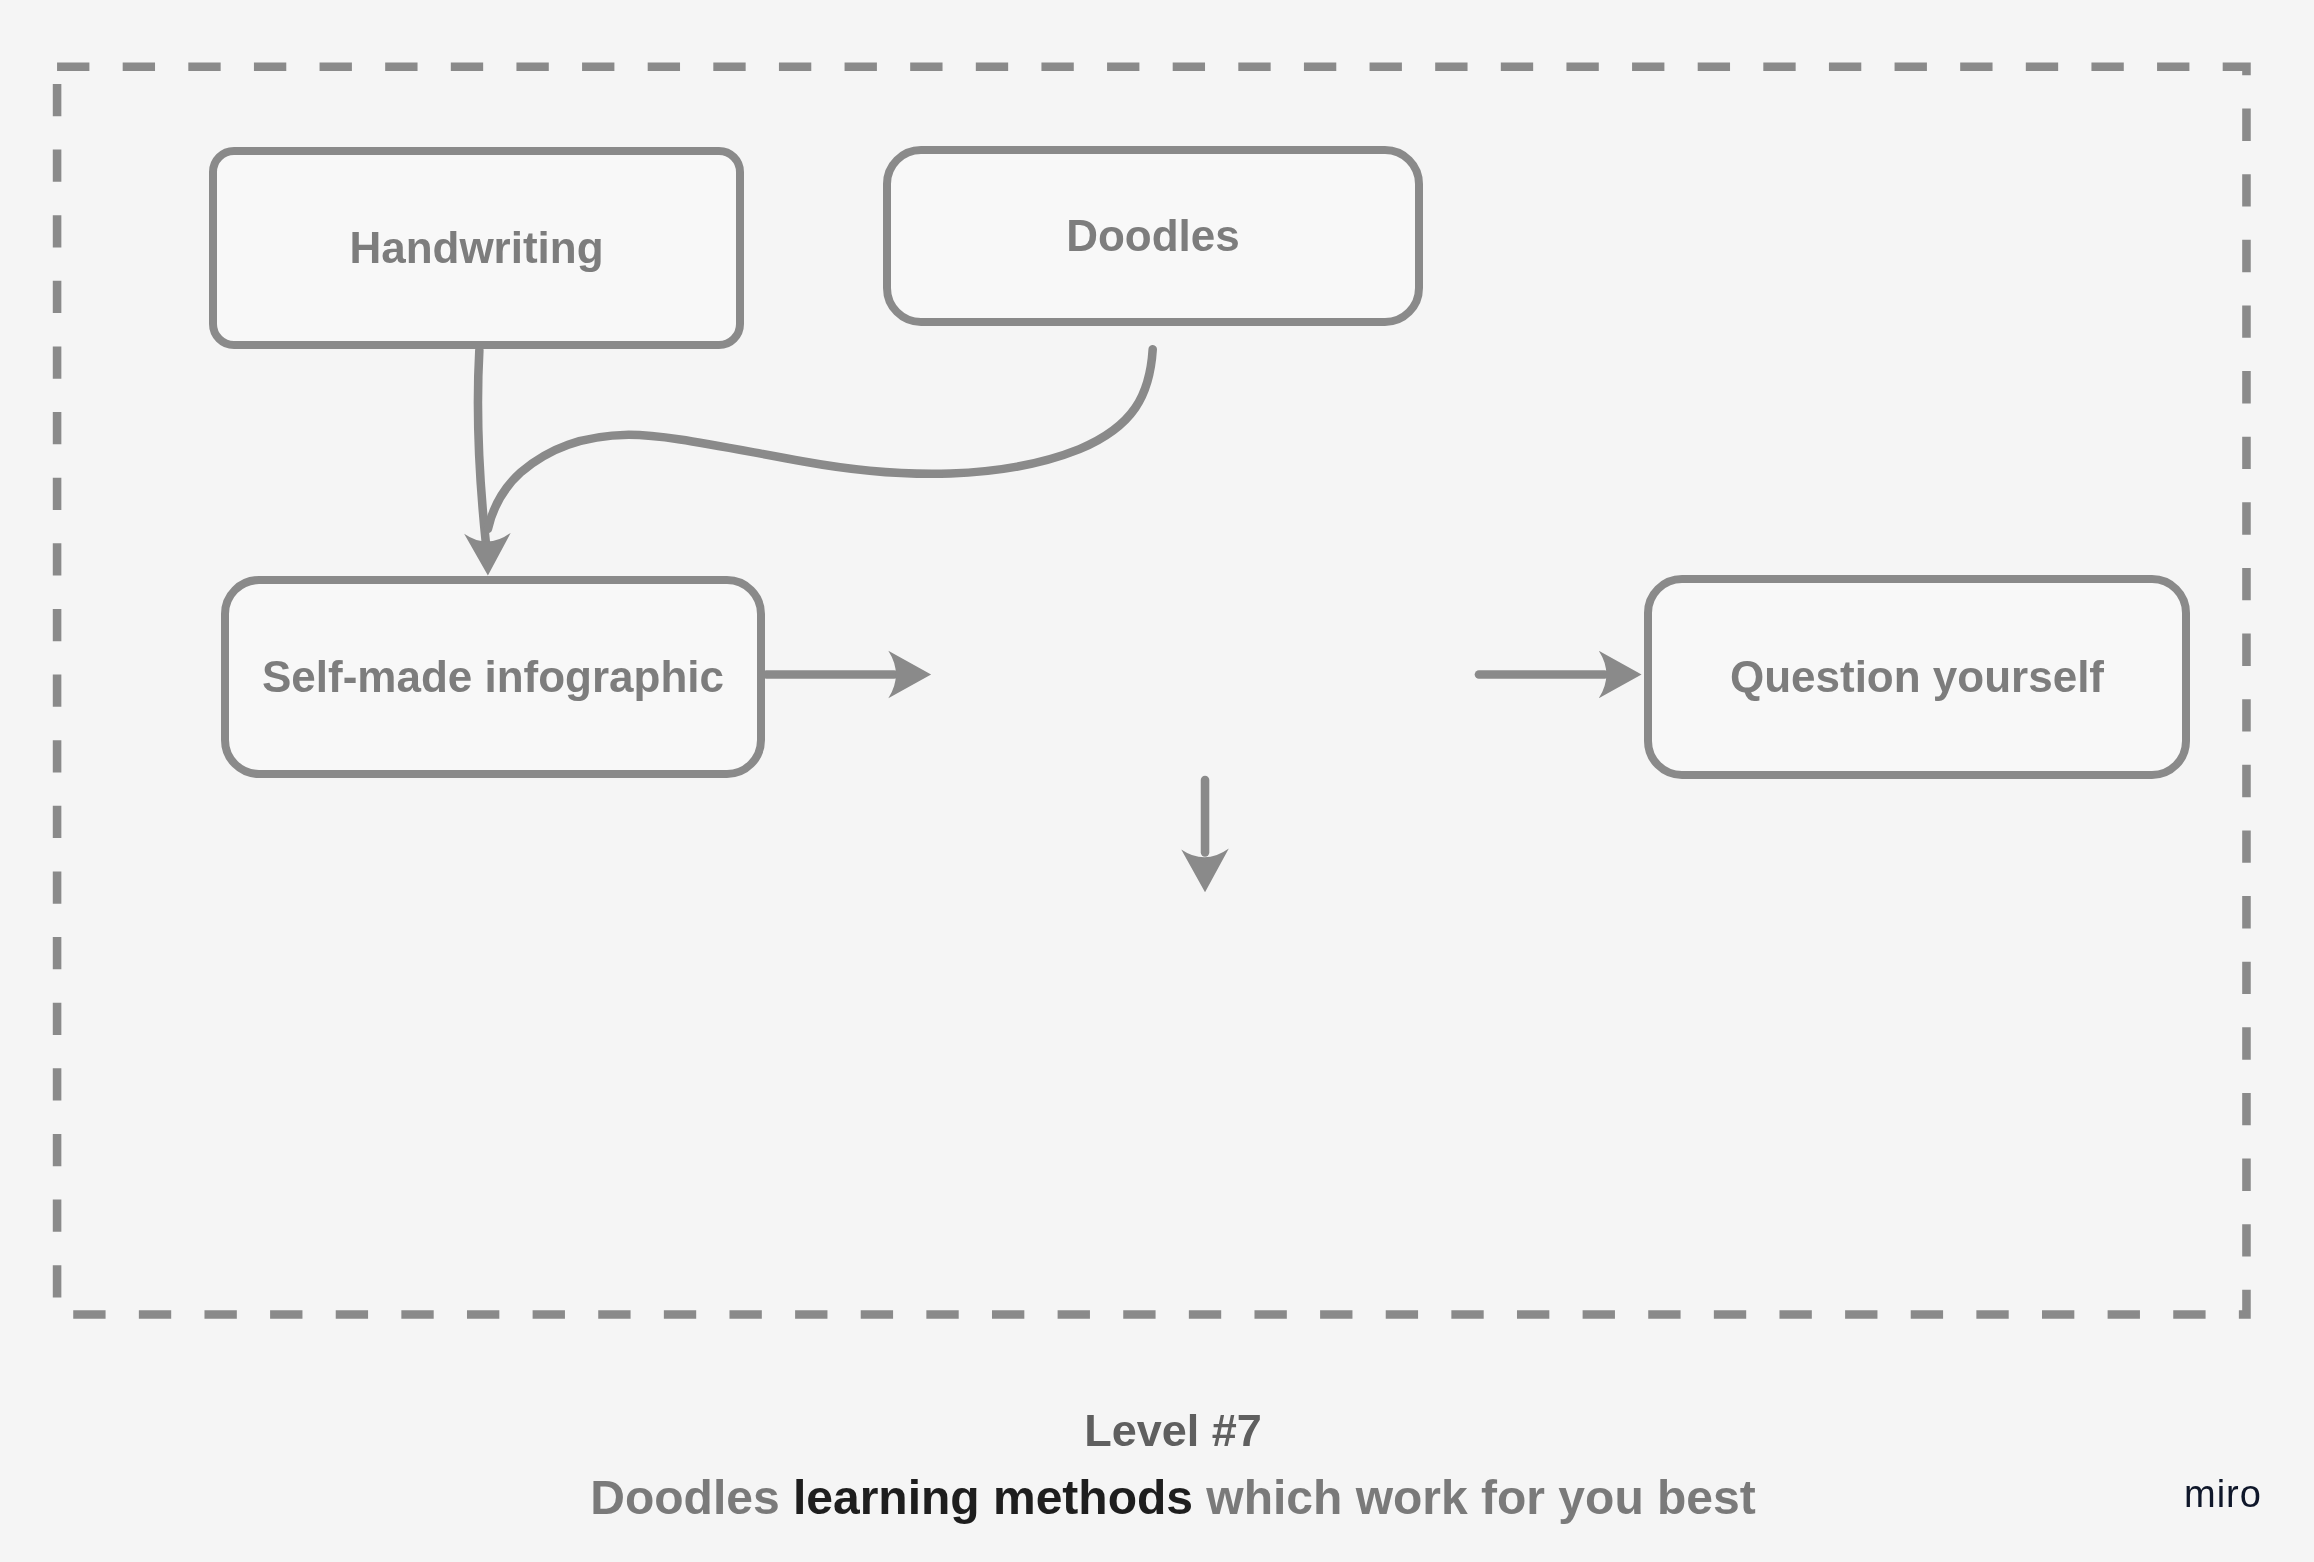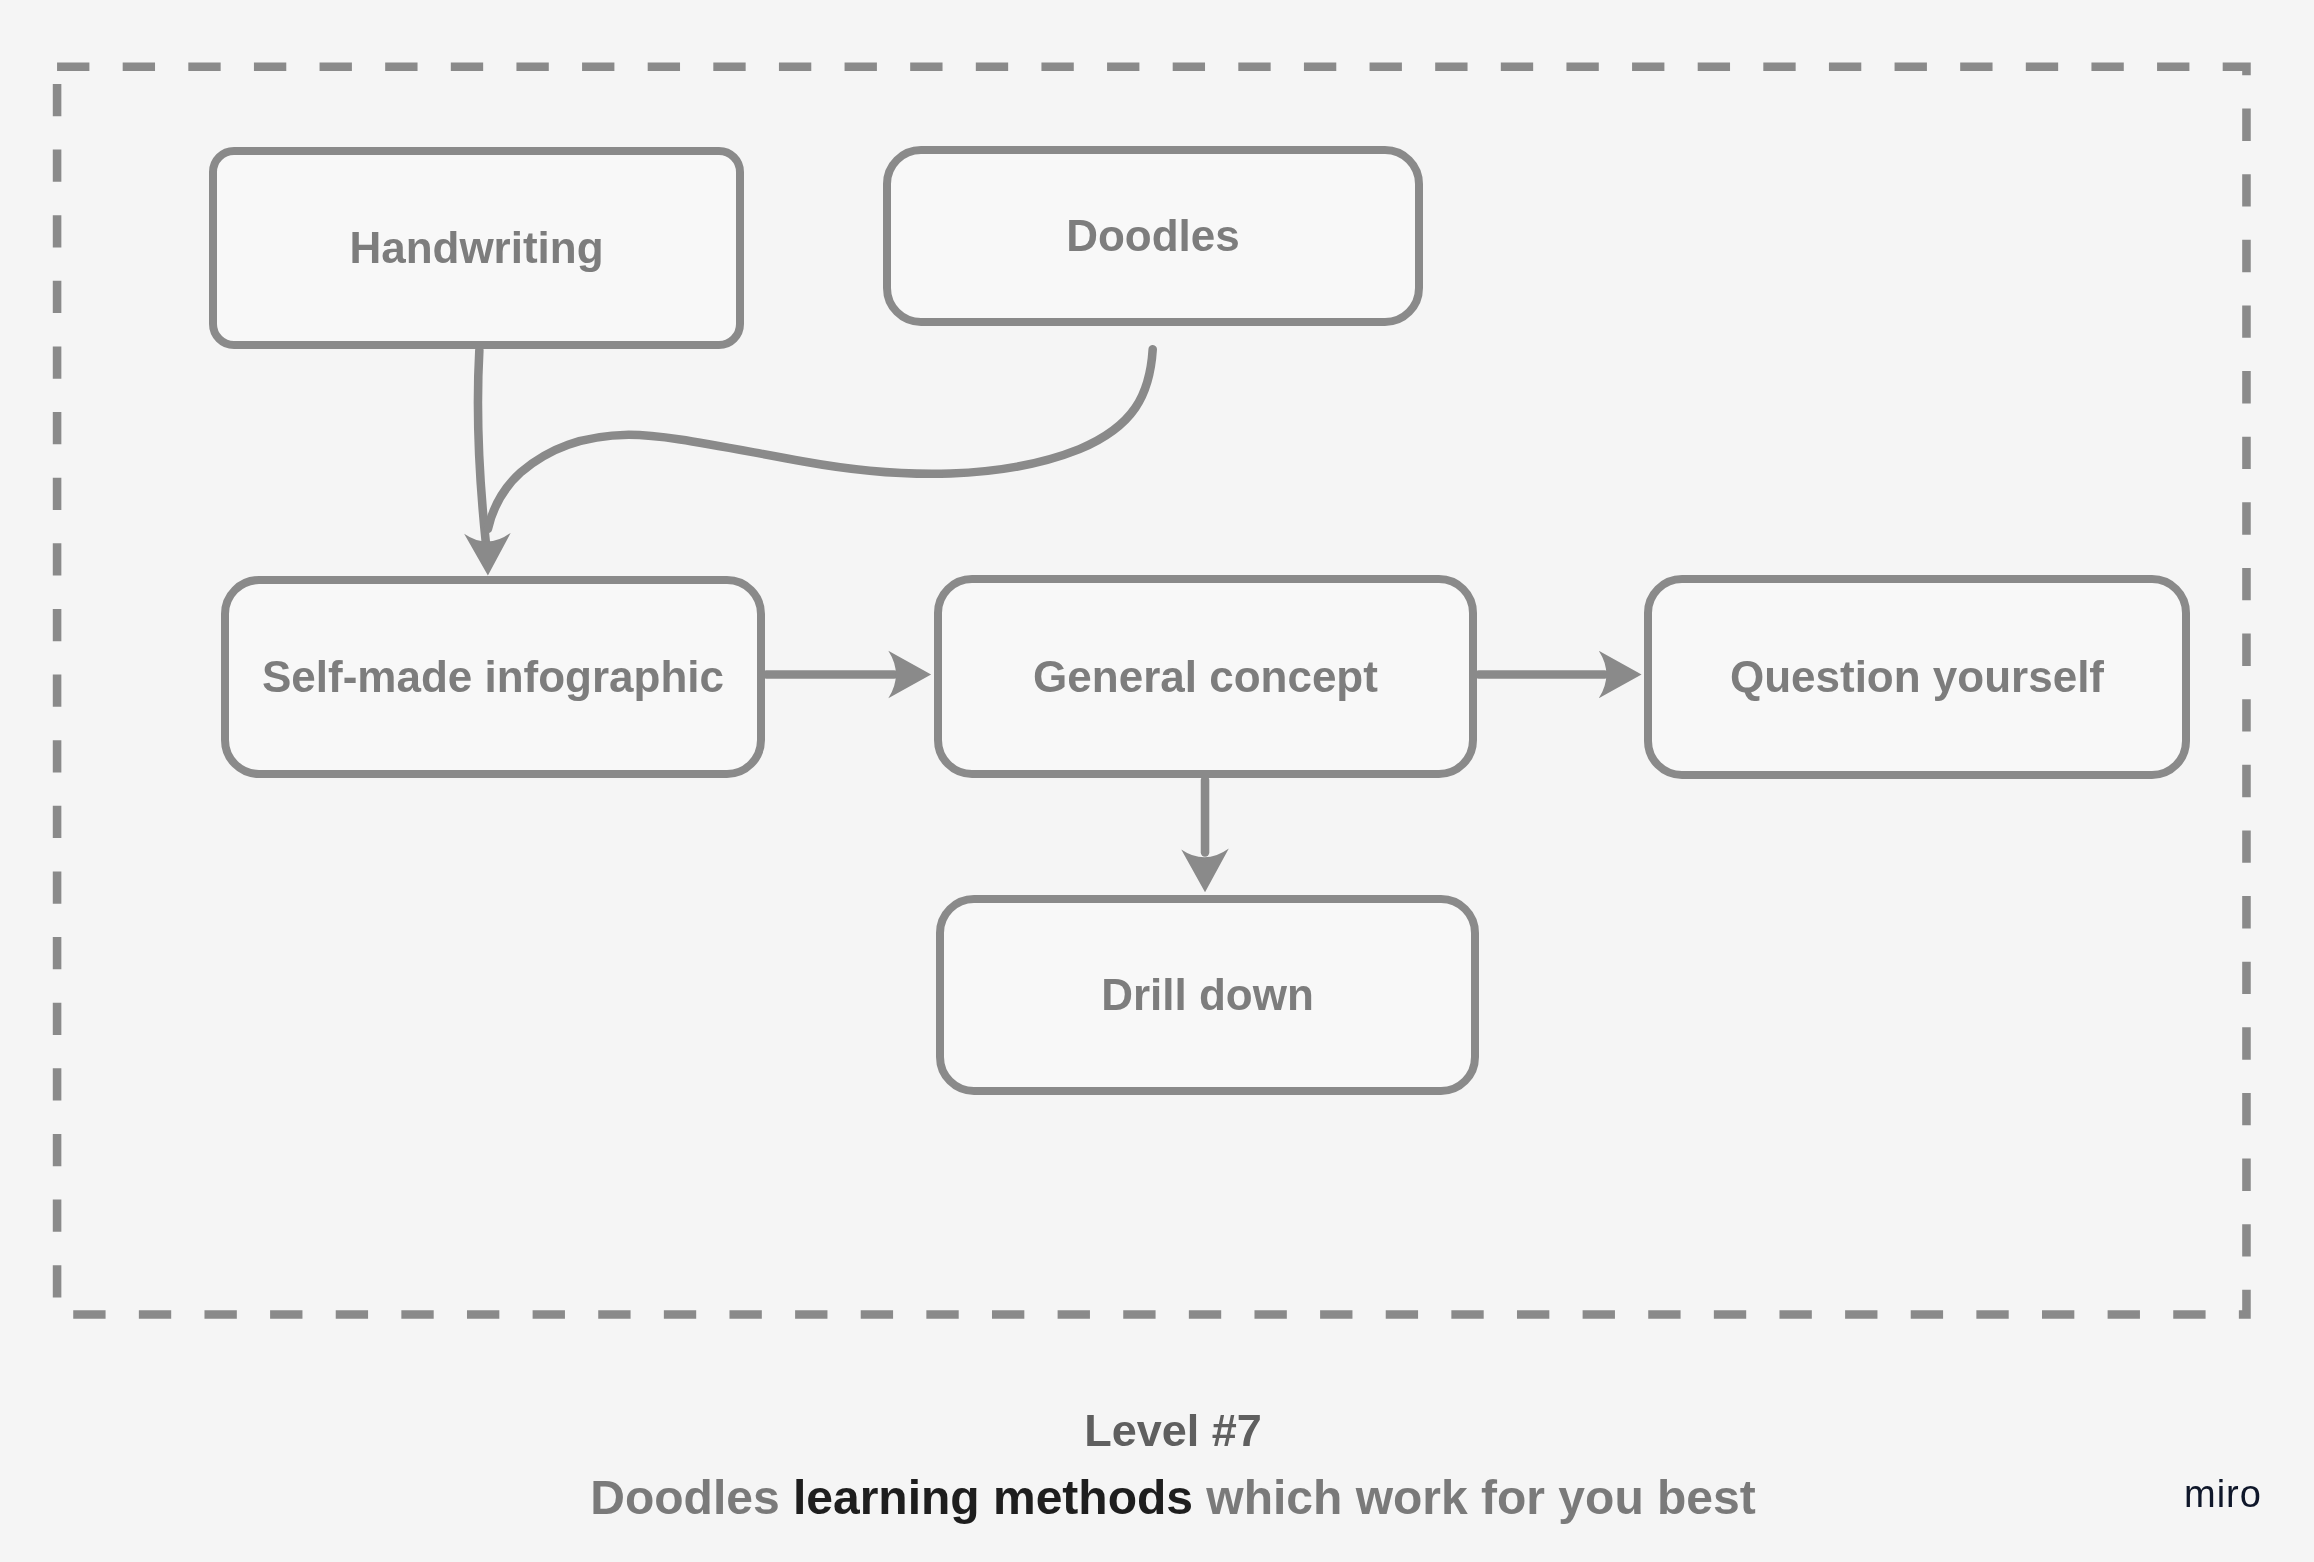--- a/index.html
+++ b/index.html
@@ -121,31 +121,25 @@
   </div>
 
   <div class="node" style="left:883px; top:146px; width:540px; height:180px;">
     <span class="node-label">Doodles</span>
   </div>
 
   <div class="node" style="left:221px; top:576px; width:544px; height:202px;">
     <span class="node-label">Self-made infographic</span>
   </div>
 
-  <div class="node" style="left:934px; top:575px; width:543px; height:203px;">
-    <span class="node-label">General concept</span>
-  </div>
 
   <div class="node" style="left:1644px; top:575px; width:546px; height:204px;">
     <span class="node-label">Question yourself</span>
   </div>
 
-  <div class="node" style="left:936px; top:895px; width:543px; height:200px;">
-    <span class="node-label">Drill down</span>
-  </div>
 
 
   <div class="caption">
     <div class="caption-level">Level #7</div>
     <div class="caption-sentence"><span>Doodles </span><span class="em">learning methods</span><span> which work for you best</span></div>
   </div>
 
   <div class="watermark">miro</div>
 
 </div>

